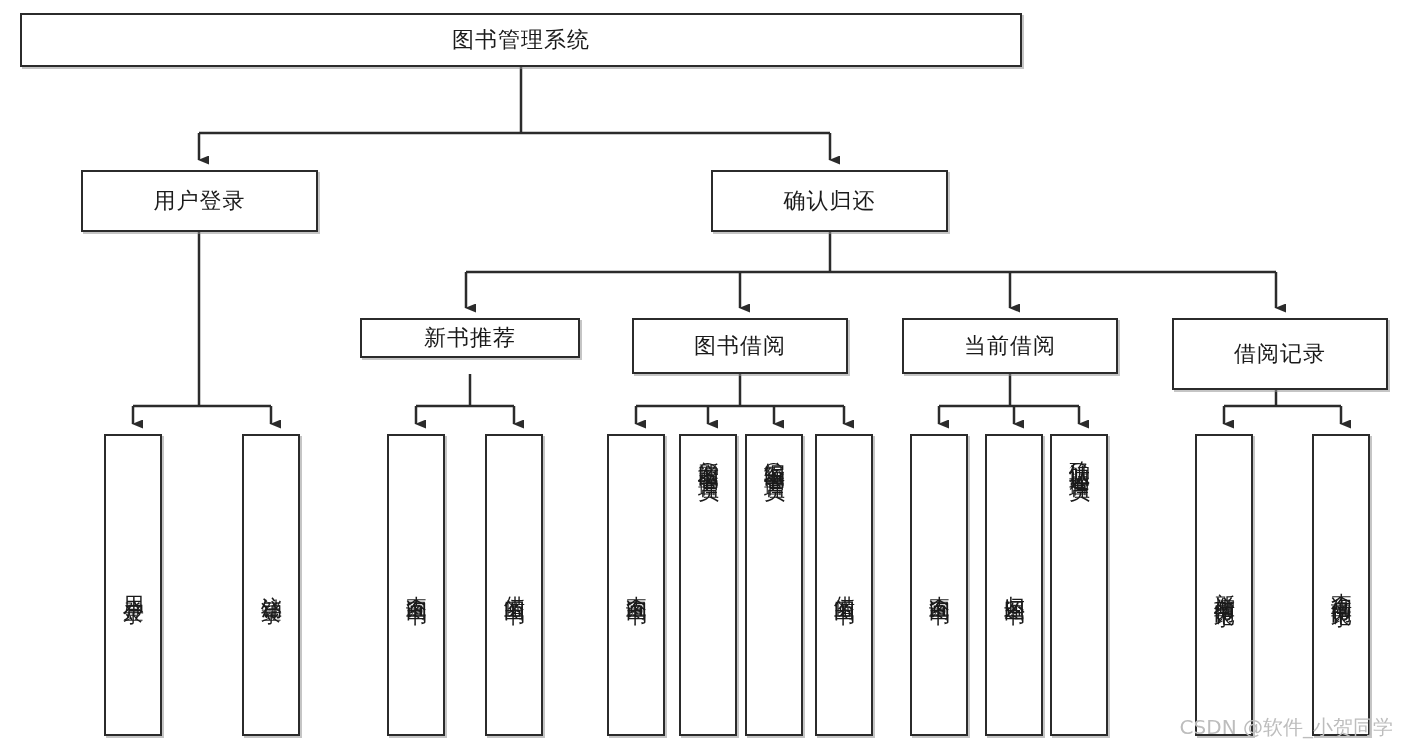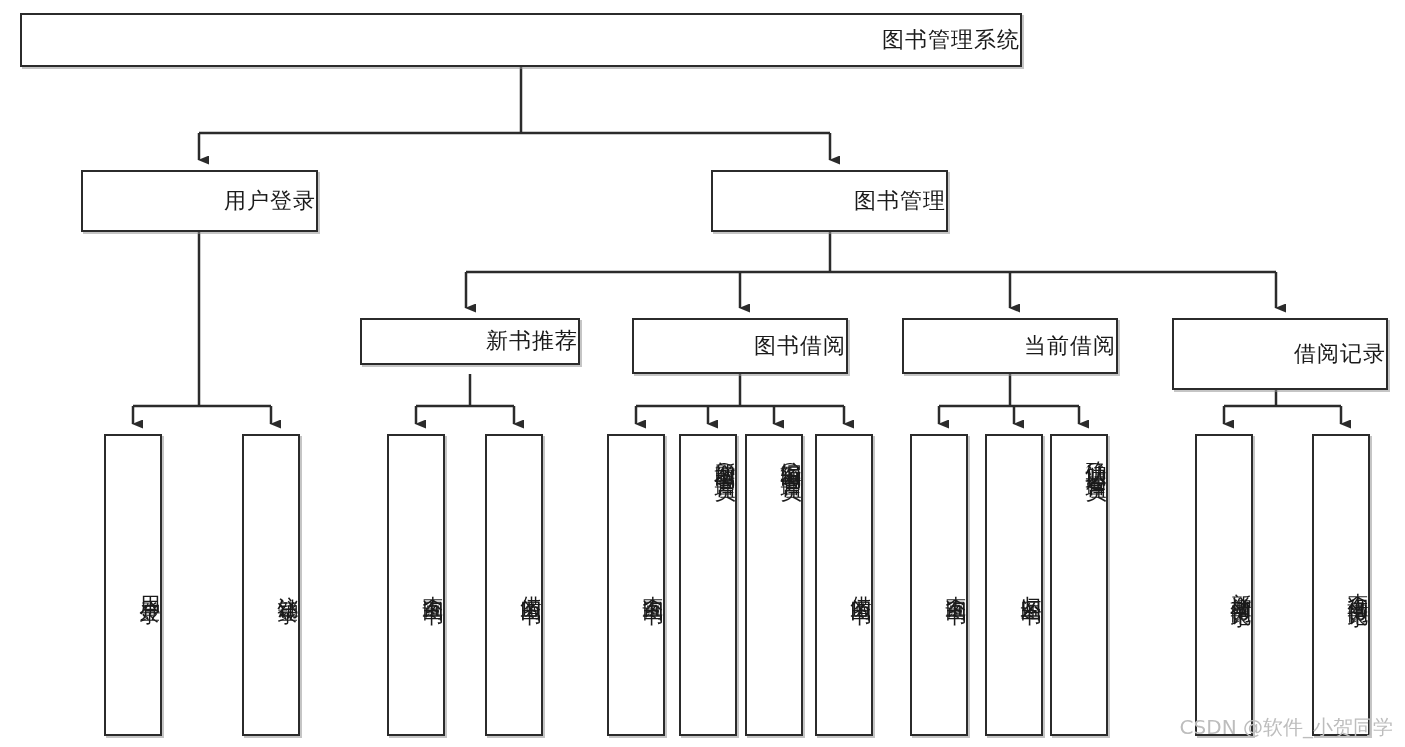--- a/index.html
+++ b/index.html
@@ -25,21 +25,21 @@
     width: 1405px;
     height: 747px;
   }
   .node-box {
     position: absolute;
     box-sizing: border-box;
     border: 2px solid #2b2b2b;
     background: #ffffff;
     display: flex;
     align-items: center;
-    justify-content: flex-end;
+    justify-content: center;
     box-shadow: 2px 2px 0 rgba(150,150,150,0.55);
   }
   .node-label {
     font-size: 22px;
     color: #1a1a1a;
     letter-spacing: 1px;
     white-space: nowrap;
     line-height: 1.2;
   }
   .node-box.vertical {
@@ -137,24 +137,24 @@
   </svg>
 
   <div class="node-box" id="node-root" style="left: 20px; top: 13px; width: 1002px; height: 54px;">
     <span class="node-label">图书管理系统</span>
   </div>
 
   <div class="node-box" id="node-l2-0" style="left: 81px; top: 170px; width: 237px; height: 62px;">
     <span class="node-label">用户登录</span>
   </div>
   <div class="node-box" id="node-l2-1" style="left: 711px; top: 170px; width: 237px; height: 62px;">
-    <span class="node-label">图书管理</span>
-  </div>
-
-  <div class="node-box" id="node-l3-0" style="left: 360px; top: 318px; width: 220px; height: 47px;">
+    <span class="node-label">确认归还</span>
+  </div>
+
+  <div class="node-box" id="node-l3-0" style="left: 360px; top: 318px; width: 220px; height: 40px;">
     <span class="node-label">新书推荐</span>
   </div>
   <div class="node-box" id="node-l3-2" style="left: 902px; top: 318px; width: 216px; height: 56px;">
     <span class="node-label">当前借阅</span>
   </div>
   <div class="node-box" id="node-l3-1" style="left: 632px; top: 318px; width: 216px; height: 56px;">
     <span class="node-label">图书借阅</span>
   </div>
   <div class="node-box" id="node-l3-3" style="left: 1172px; top: 318px; width: 216px; height: 72px;">
     <span class="node-label">借阅记录</span>

